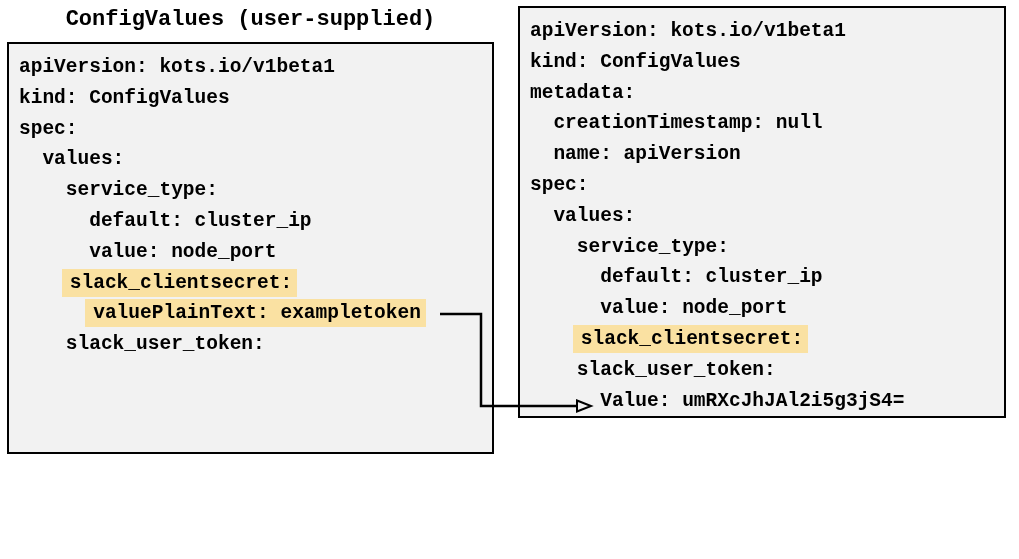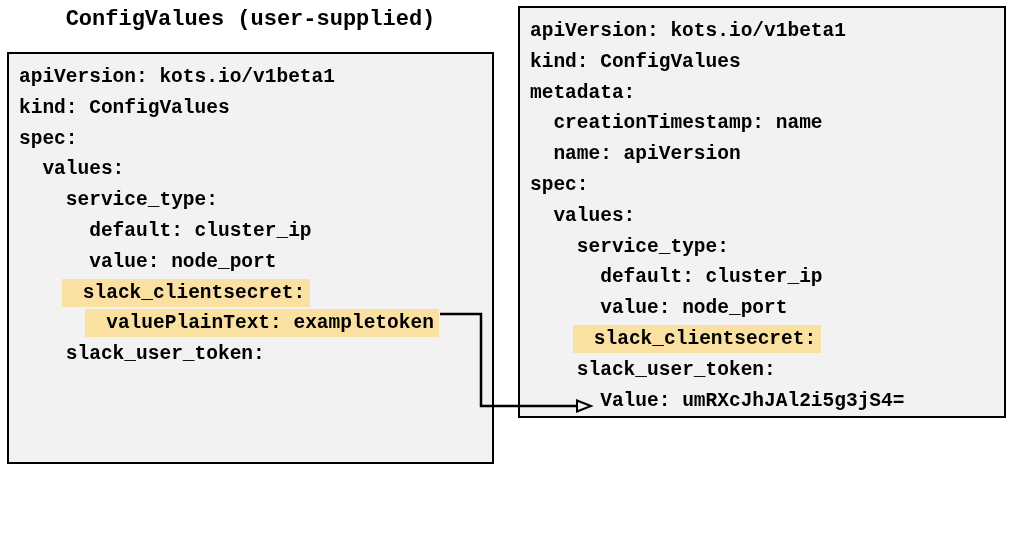--- a/index.html
+++ b/index.html
@@ -14,41 +14,41 @@
   }
   .panel { position: absolute; top: 6px; }
   .panel-left  { left: 7px;   width: 487px; }
   .panel-right { left: 518px; width: 488px; }
   .panel-title {
     text-align: center;
     font-size: 22px;
     font-weight: bold;
     color: var(--text, #000000);
     line-height: 28px;
-    margin-bottom: 18px;
+    margin-bottom: 8px;
     letter-spacing: 0;
     white-space: pre;
   }
   .code-box {
     height: 412px;
     background: var(--box-bg, #f2f2f2);
     border: 2px solid var(--box-border, #000000);
     padding: 8px 10px;
     overflow: hidden;
   }
   .code-line {
     font-size: 19.5px;
     font-weight: bold;
     line-height: 30.8px;
     color: var(--text, #000000);
     white-space: pre;
   }
   .hl-span {
     background: var(--hl, #fae1a2);
-    padding: 3px 5px 3px 21px;
+    padding: 3px 5px 3px 8px;
     margin-left: -4px;
   }
   .arrow-overlay {
     position: absolute;
     left: 0; top: 0;
     width: 1019px; height: 559px;
     pointer-events: none;
   }
 </style>
 </head>
@@ -70,21 +70,21 @@
         <div class="code-line">      <span class="hl-span">valuePlainText: exampletoken</span></div>
         <div class="code-line">    <span>slack_user_token:</span></div>
       </div>
   </div>
 
   <div class="panel panel-right">
     <div class="code-box">
         <div class="code-line"><span>apiVersion: kots.io/v1beta1</span></div>
         <div class="code-line"><span>kind: ConfigValues</span></div>
         <div class="code-line"><span>metadata:</span></div>
-        <div class="code-line">  <span>creationTimestamp: name</span></div>
+        <div class="code-line">  <span>creationTimestamp: null</span></div>
         <div class="code-line">  <span>name: apiVersion</span></div>
         <div class="code-line"><span>spec:</span></div>
         <div class="code-line">  <span>values:</span></div>
         <div class="code-line">    <span>service_type:</span></div>
         <div class="code-line">      <span>default: cluster_ip</span></div>
         <div class="code-line">      <span>value: node_port</span></div>
         <div class="code-line">    <span class="hl-span">slack_clientsecret:</span></div>
         <div class="code-line">    <span>slack_user_token:</span></div>
         <div class="code-line">      <span>Value: umRXcJhJAl2i5g3jS4=</span></div>
       </div>

